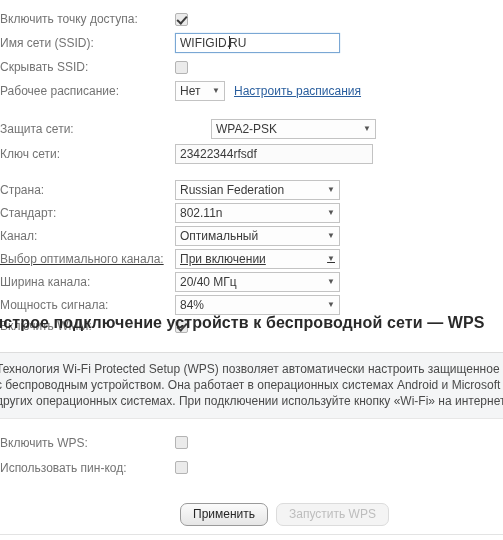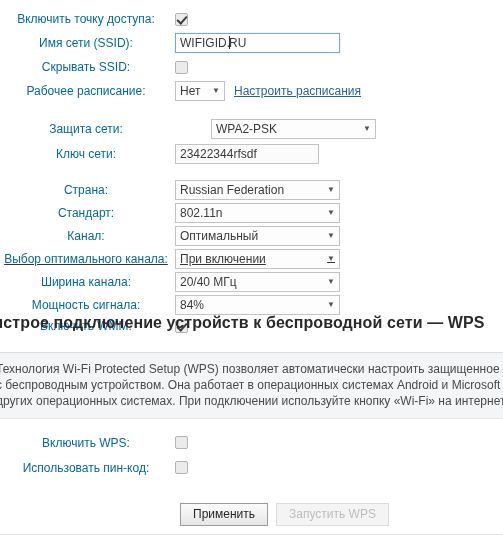--- a/index.html
+++ b/index.html
@@ -26,25 +26,25 @@
   
   .form-row {
     display: flex;
     align-items: center;
     height: 22px;
     margin: 0;
   }
   .row-label {
     width: 175px;
     min-width: 175px;
-    text-align: center;
+    text-align: left;
     padding-right: 3px;
     box-sizing: border-box;
     font-size: 12px;
-    color: #0369a1;
+    color: #737373;
     white-space: nowrap;
     line-height: 16px;
   }
   .row-field {
     display: flex;
     align-items: center;
     flex: 1;
   }
 
   
@@ -78,21 +78,21 @@
     border: 1px solid #c3c3c3;
     background: #fbfbfb;
     font-family: "Liberation Sans", sans-serif;
     font-size: 12px;
     color: #3a3a3a;
     padding: 0 4px;
     line-height: 18px;
     outline: none;
   }
   .txt.w-ssid { width: 165px; }
-  .txt.w-key  { width: 144px; }
+  .txt.w-key  { width: 198px; }
   .txt.focused {
     border: 1px solid #7aa7d4;
     background: #ffffff;
     box-shadow: 0 0 1px #9dc0e4;
   }
   .caret {
     display: inline-block;
     width: 1px;
     height: 13px;
     background: #333;
@@ -193,21 +193,21 @@
     box-sizing: border-box;
     gap: 8px;
   }
   .btn {
     font-family: "Liberation Sans", sans-serif;
     font-size: 12px;
     height: 23px;
     box-sizing: border-box;
     padding: 0 12px;
     border: 1px solid #9a9a9a;
-    border-radius: 0;
+    border-radius: 7px;
     background: linear-gradient(#fbfbfb, #e6e6e6);
     color: #262626;
     cursor: pointer;
     line-height: 21px;
   }
   .btn.disabled {
     border: 1px solid #dcdcdc;
     background: #f4f4f4;
     color: #bdbdbd;
     cursor: default;

